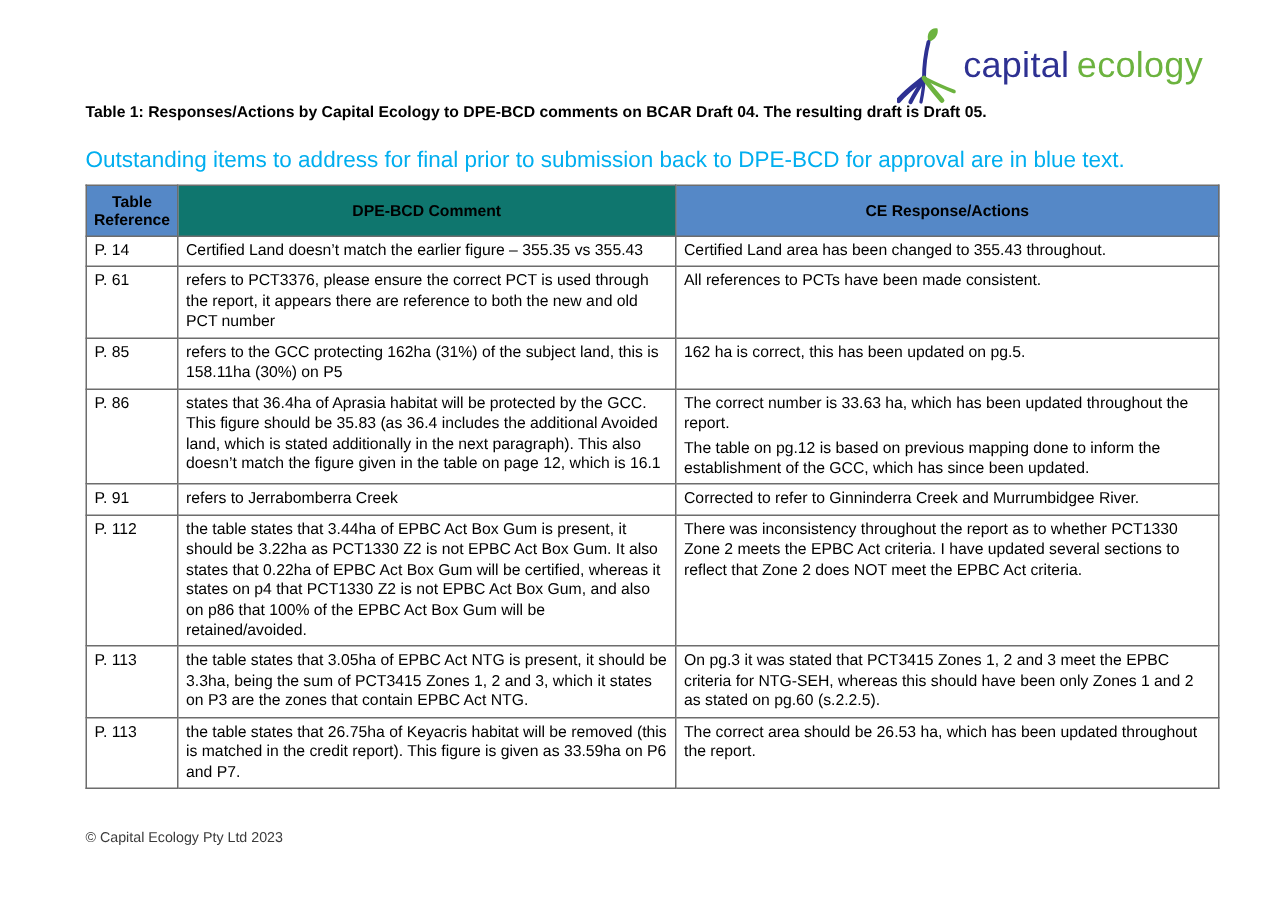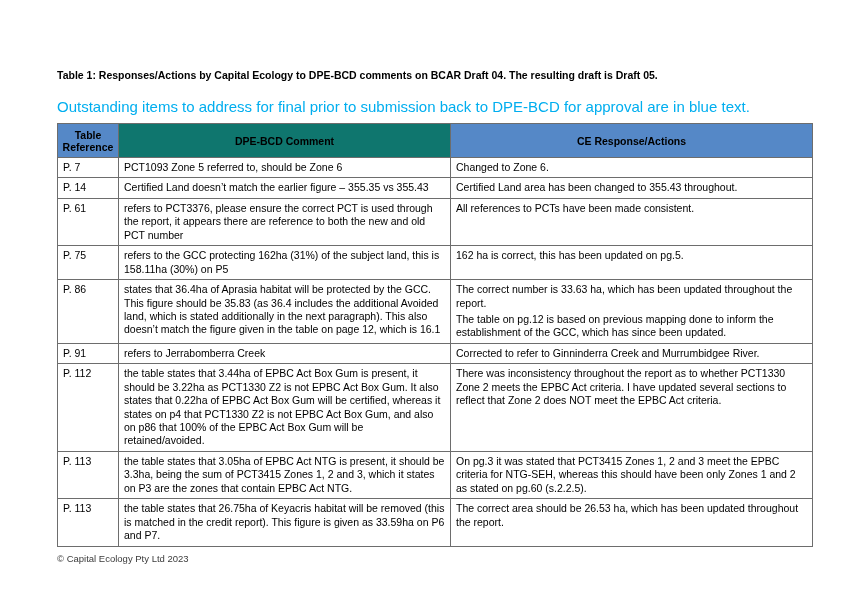--- a/index.html
+++ b/index.html
@@ -64,20 +64,40 @@
   .doc-footer {
     position:absolute; left:57px; top:553px;
     font-size:9.5px; color:#3b3b3b; margin:0;
   }
 </style>
 </head>
 <body>
 
 <div class="page">
 
+  <div class="logo">
+    <span>
+      <svg width="40" height="52" viewBox="0 0 40 52" aria-hidden="true">
+
+        <path d="M21,10 C19,4 23,0 27,1 C28,5 25,9 21,10 Z" fill="#6CB33F"></path>
+
+        <path d="M21,10 C19,18 18,26 18,34" stroke="#2E3192" stroke-width="2.6" fill="none" stroke-linecap="round"></path>
+
+        <path d="M18,34 C13,38 7,42 1,49" stroke="#2E3192" stroke-width="3.4" fill="none" stroke-linecap="round"></path>
+        <path d="M18,34 C15,40 12,44 9,50" stroke="#2E3192" stroke-width="2.8" fill="none" stroke-linecap="round"></path>
+        <path d="M18,34 C18,40 17,45 16,50" stroke="#2E3192" stroke-width="2.2" fill="none" stroke-linecap="round"></path>
+
+        <path d="M18,34 C22,40 26,44 30,49" stroke="#6CB33F" stroke-width="3.2" fill="none" stroke-linecap="round"></path>
+        <path d="M18,34 C24,37 30,40 38,43" stroke="#6CB33F" stroke-width="2.4" fill="none" stroke-linecap="round"></path>
+      </svg>
+    </span>
+    <span class="logo-text">
+      <span class="logo-capital" style="color: rgb(46, 49, 146);">capital</span><span class="logo-ecology" style="color: rgb(108, 179, 63);">ecology</span>
+    </span>
+  </div>
 
   <p class="doc-title">Table 1: Responses/Actions by Capital Ecology to DPE-BCD comments on BCAR Draft 04. The resulting draft is Draft 05.</p>
 
   <p class="doc-note" style="color: rgb(0, 174, 239);">Outstanding items to address for final prior to submission back to DPE-BCD for approval are in blue text.</p>
 
   <table class="resp">
     <colgroup>
         <col class="c1">
         <col class="c2">
         <col class="c3">
@@ -85,31 +105,20 @@
     <thead>
       <tr>
         <th style="background: rgb(85, 136, 199);">Table Reference</th>
         <th style="background: #0f766e;">DPE-BCD Comment</th>
         <th style="background: rgb(85, 136, 199);">CE Response/Actions</th>
       </tr>
     </thead>
     <tbody id="table-rows">
         <tr>
           <td class="ref-cell">
-            <p>P. 7</p>
-          </td>
-          <td>
-            <p>PCT1093 Zone 5 referred to, should be Zone 6</p>
-          </td>
-          <td>
-            <p>Changed to Zone 6.</p>
-          </td>
-        </tr>
-        <tr>
-          <td class="ref-cell">
             <p>P. 14</p>
           </td>
           <td>
             <p>Certified Land doesn’t match the earlier figure – 355.35 vs 355.43</p>
           </td>
           <td>
             <p>Certified Land area has been changed to 355.43 throughout.</p>
           </td>
         </tr>
         <tr>
@@ -118,21 +127,21 @@
           </td>
           <td>
             <p>refers to PCT3376, please ensure the correct PCT is used through the report, it appears there are reference to both the new and old PCT number</p>
           </td>
           <td>
             <p>All references to PCTs have been made consistent.</p>
           </td>
         </tr>
         <tr>
           <td class="ref-cell">
-            <p>P. 75</p>
+            <p>P. 85</p>
           </td>
           <td>
             <p>refers to the GCC protecting 162ha (31%) of the subject land, this is 158.11ha (30%) on P5</p>
           </td>
           <td>
             <p>162 ha is correct, this has been updated on pg.5.</p>
           </td>
         </tr>
         <tr>
           <td class="ref-cell">

